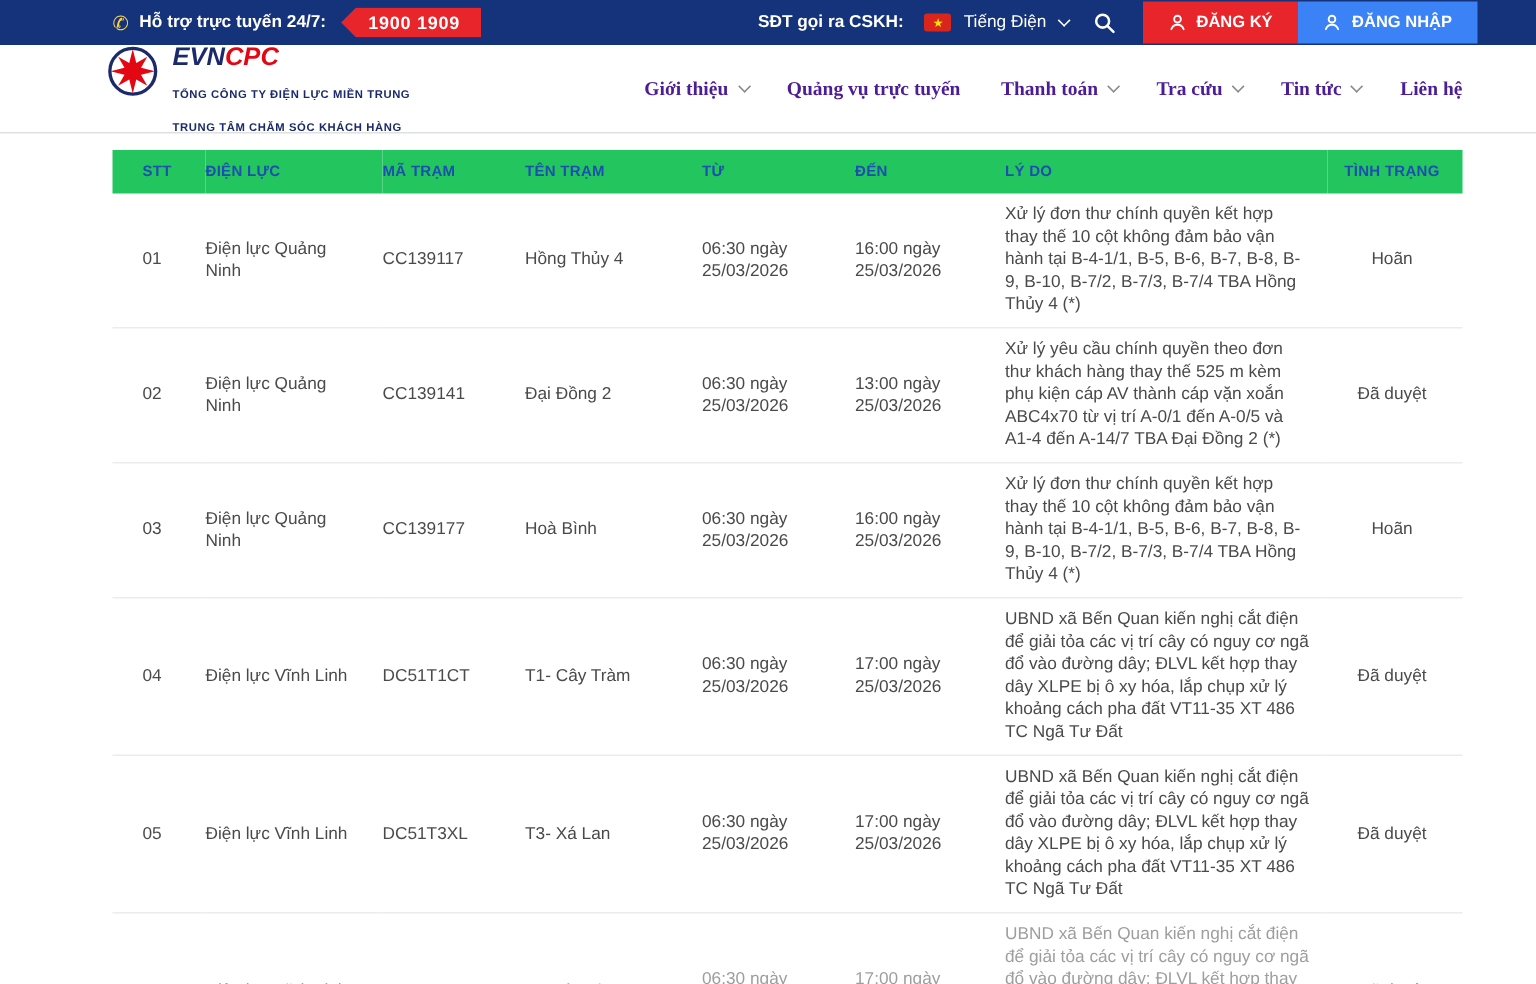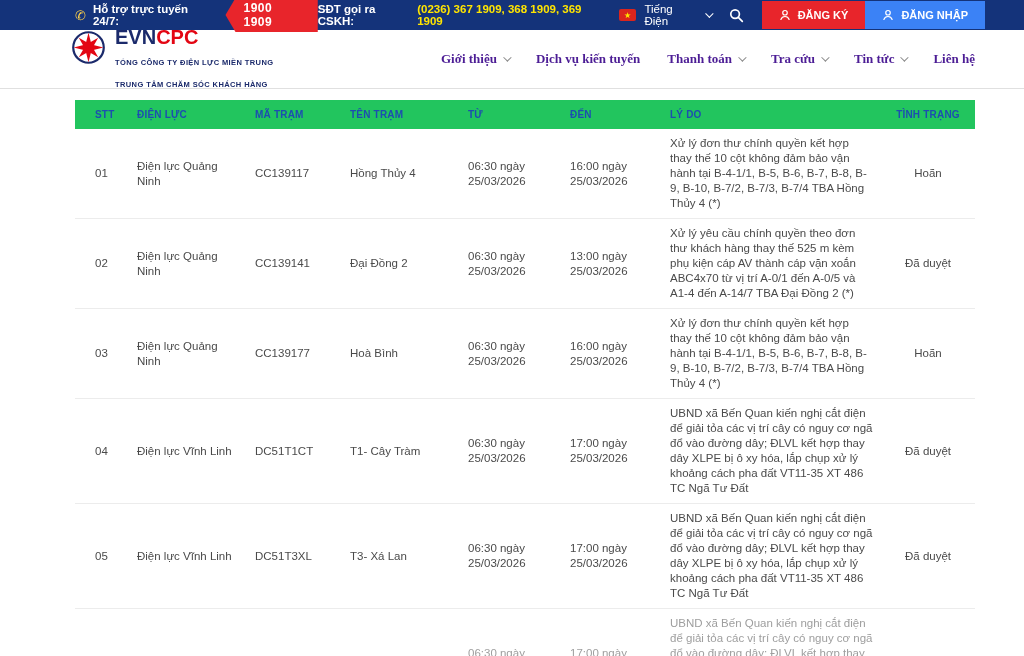--- a/index.html
+++ b/index.html
@@ -26,21 +26,21 @@
   .tb-btn { height:28px; display:flex; align-items:center; gap:7px; padding:0 17px;
     font-size:11px; font-weight:bold; color:#fff; cursor:pointer; white-space:nowrap; }
   .btn-register { background:#e8252b; }
   .btn-login { background:#3b82f6; }
 
   
   .header { height:59px; display:flex; align-items:center;
     padding:0 49px 0 70px; background:#fff; border-bottom:1px solid #e0e0e0; }
   .logo { display:flex; align-items:flex-start; cursor:pointer; }
   .logo-text { margin-left:8px; }
-  .logo-name { font-size:20px; font-weight:bold; line-height:17px; }
+  .logo-name { font-size:17px; font-weight:bold; line-height:17px; font-style:italic; }
   .logo-evn { color:#1b2a6b; }
   .logo-cpc { color:#e30613; }
   .org { color:#1b2a6b; font-size:7.5px; font-weight:bold; letter-spacing:.4px; line-height:10px; margin-top:12px; }
   .nav { margin-left:auto; display:flex; align-items:center; gap:27px; }
   .nav-item { display:flex; align-items:center; font-size:13px; font-weight:bold;
     color:#4c1d95; cursor:pointer; white-space:nowrap;font-family:Liberation Serif, serif; }
   .nav-chev { width:6px; height:6px; border-right:1.6px solid #888; border-bottom:1.6px solid #888;
     transform:rotate(45deg) translateY(-2px); margin-left:6px; display:inline-block; }
 
   
@@ -56,21 +56,20 @@
 </head>
 <body>
 
 <div class="topbar">
   <span class="phone-glyph">✆</span>
   <span class="support-label">Hỗ trợ trực tuyến 24/7:</span>
   <span class="hotline-badge">1900 1909</span>
 
   <div class="right-cluster">
     <span class="cskh-label">SĐT gọi ra CSKH:</span>
-    <span class="cskh-numbers">(0236) 367 1909, 368 1909, 369 1909</span>
     <span class="flag">★</span>
     <span class="lang">
       <span>Tiếng Điện</span>
       <span class="chev"></span>
     </span>
     <span class="search-btn">
       <svg width="15" height="15" viewBox="0 0 16 16">
           <circle cx="6.5" cy="6.5" r="4.6" fill="none" stroke="#fff" stroke-width="1.8"></circle>
           <line x1="10.2" y1="10.2" x2="14.2" y2="14.2" stroke="#fff" stroke-width="1.8" stroke-linecap="round"></line>
         </svg>
@@ -106,21 +105,21 @@
       <div class="org">TỔNG CÔNG TY ĐIỆN LỰC MIỀN TRUNG</div>
       <div class="org">TRUNG TÂM CHĂM SÓC KHÁCH HÀNG</div>
     </div>
   </div>
   <nav class="nav">
       <span class="nav-item">
         <span>Giới thiệu</span>
         <span class="nav-chev"></span>
       </span>
       <span class="nav-item">
-        <span>Dịch vụ kiến tuyến</span>
+        <span>Quảng vụ trực tuyến</span>
       </span>
       <span class="nav-item">
         <span>Thanh toán</span>
         <span class="nav-chev"></span>
       </span>
       <span class="nav-item">
         <span>Tra cứu</span>
         <span class="nav-chev"></span>
       </span>
       <span class="nav-item">

